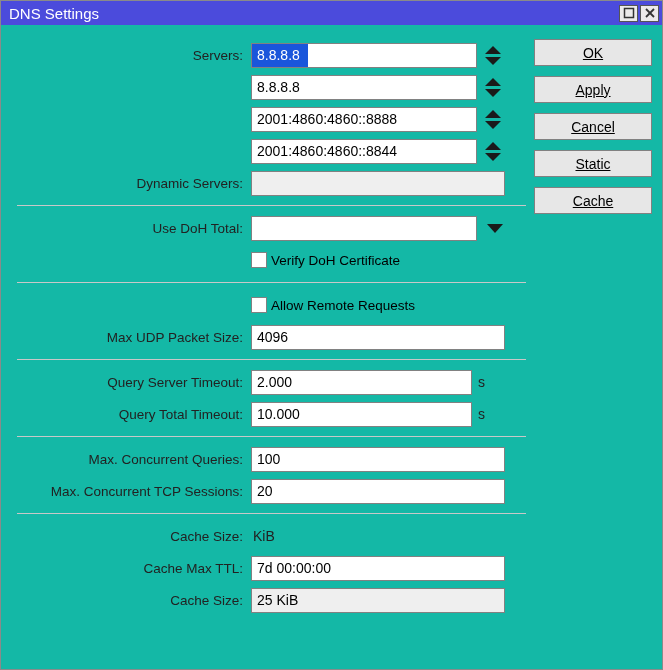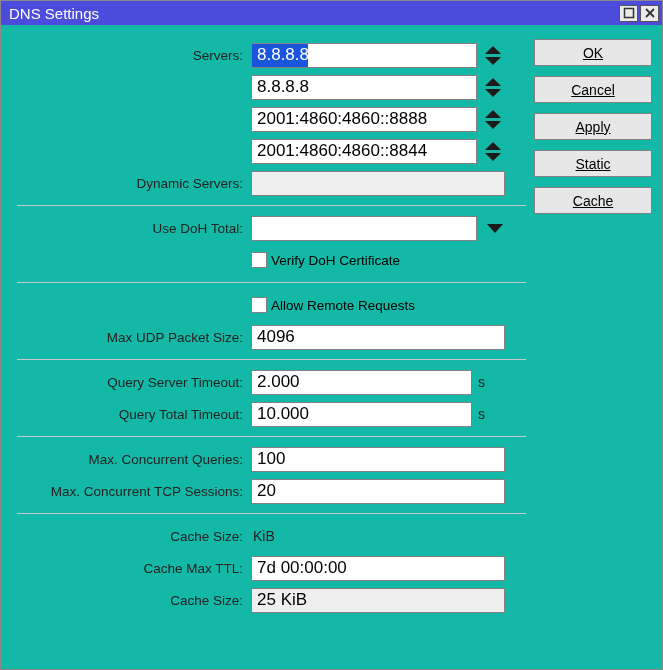--- a/index.html
+++ b/index.html
@@ -81,21 +81,21 @@
     display:flex;
     align-items:center;
     gap:4px;
     flex:1;
   }
   input.text {
     height: 25px;
     border: 1px solid #818181;
     background: #fff;
     padding: 2px 5px;
-    font-size: 17px;
+    font-size: 14px;
     font-family: inherit;
     outline: none;
   }
   input.text.ro {
     background: #efefef;
   }
   input.w-main { width: 226px; }
   input.w-full { width: 254px; }
   input.w-unit { width: 221px; }
   .suffix { font-size:14px; color:#222; margin-left:2px; }
@@ -288,20 +288,20 @@
         <span class="lbl">Cache Size:</span>
         <div class="field">
           <input class="text w-full ro" readonly="" value="25 KiB" style="">
         </div>
       </div>
 
     </div>
 
     <div class="btn-col">
       <button class="action">OK</button>
+      <button class="action">Apply</button>
       <button class="action">Cancel</button>
-      <button class="action">Apply</button>
       <button class="action">Static</button>
       <button class="action">Cache</button>
     </div>
 
   </div>
 </div>
 
 </body></html>

